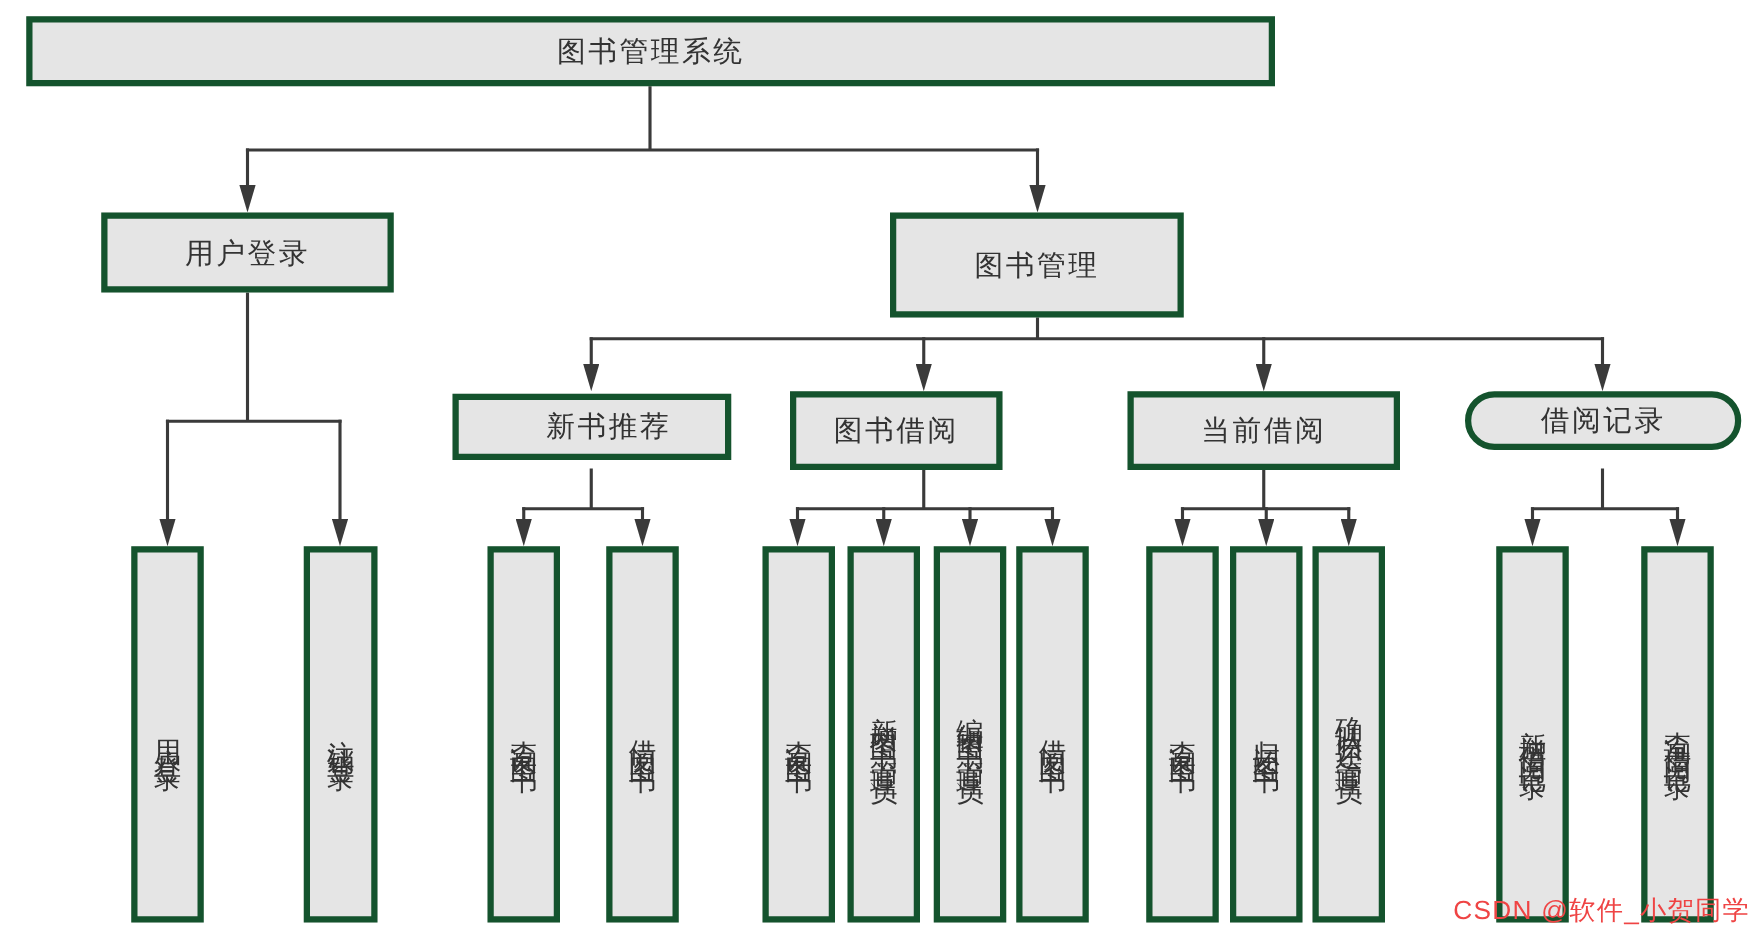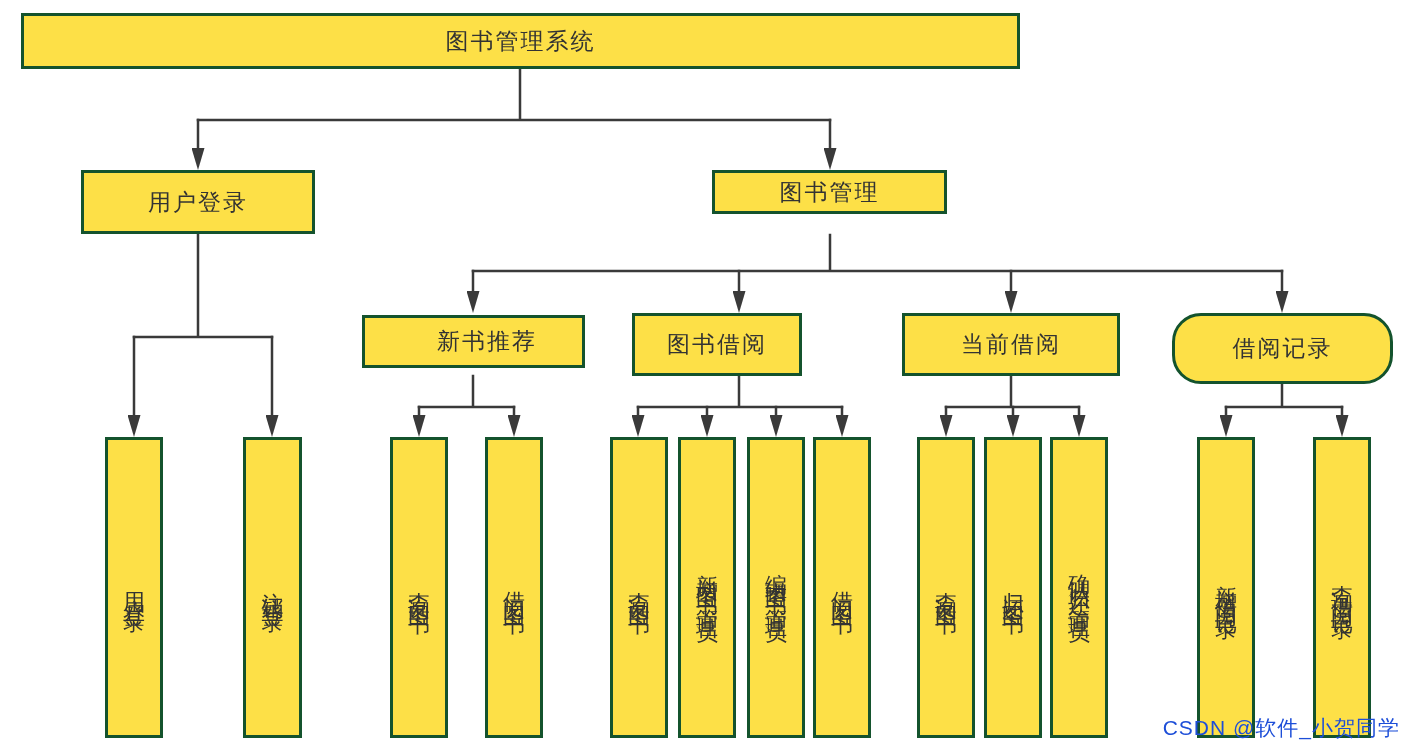--- a/index.html
+++ b/index.html
@@ -8,22 +8,22 @@
     width:1405px; height:747px;
     background:#ffffff;
     overflow:hidden;
     font-family:"Liberation Sans","DejaVu Sans",sans-serif;
     color:#333333;
   }
   svg.connectors { position:absolute; left:0; top:0; width:1405px; height:747px; }
   .node {
     position:absolute;
     box-sizing:border-box;
-    background:#fde047;
-    border:3px solid #14532d;
+    background:#e5e5e5;
+    border:5px solid #14532d;
     display:flex;
     align-items:center;
     justify-content:center;
     text-align:center;
   }
   .node.h span {
     font-size:23px;
     letter-spacing:2px;
     white-space:nowrap;
   }
@@ -32,21 +32,21 @@
     text-orientation:mixed;
     font-size:22px;
     line-height:1;
     letter-spacing:7px;
   }
   .watermark {
     position:absolute;
     right:5px;
     top:714px;
     font-size:21px;
-    color:#1d4ed8;
+    color:#ef4444;
     letter-spacing:1px;
     white-space:nowrap;
     z-index:5;
     pointer-events:none;
   }
 </style>
 </head>
 <body>
 
 <div class="stage">
@@ -94,34 +94,34 @@
     </g>
   </svg>
 
   <div class="node h" style="left:21px; top:13px; width:999px; height:56px;">
     <span>图书管理系统</span>
   </div>
 
   <div class="node h" style="left:81px; top:170px; width:234px; height:64px;">
     <span>用户登录</span>
   </div>
-  <div class="node h" style="left:712px; top:170px; width:235px; height:44px;">
+  <div class="node h" style="left:712px; top:170px; width:235px; height:84px;">
     <span>图书管理</span>
   </div>
 
   <div class="node h" style="left:362px; top:315px; width:223px; height:53px;padding-left:27px;">
     <span>新书推荐</span>
   </div>
   <div class="node h" style="left:632px; top:313px; width:170px; height:63px;">
     <span>图书借阅</span>
   </div>
   <div class="node h" style="left:902px; top:313px; width:218px; height:63px;text-align:center;">
     <span>当前借阅</span>
   </div>
-  <div class="node h" style="left:1172px; top:313px; width:221px; height:71px;border-radius:29px;">
+  <div class="node h" style="left:1172px; top:313px; width:221px; height:47px;border-radius:29px;">
     <span>借阅记录</span>
   </div>
 
   <div class="node v" style="left:105px; top:437px; width:58px; height:301px;">
     <span>用户登录</span>
   </div>
   <div class="node v" style="left:243px; top:437px; width:59px; height:301px;">
     <span>注销登录</span>
   </div>
 

